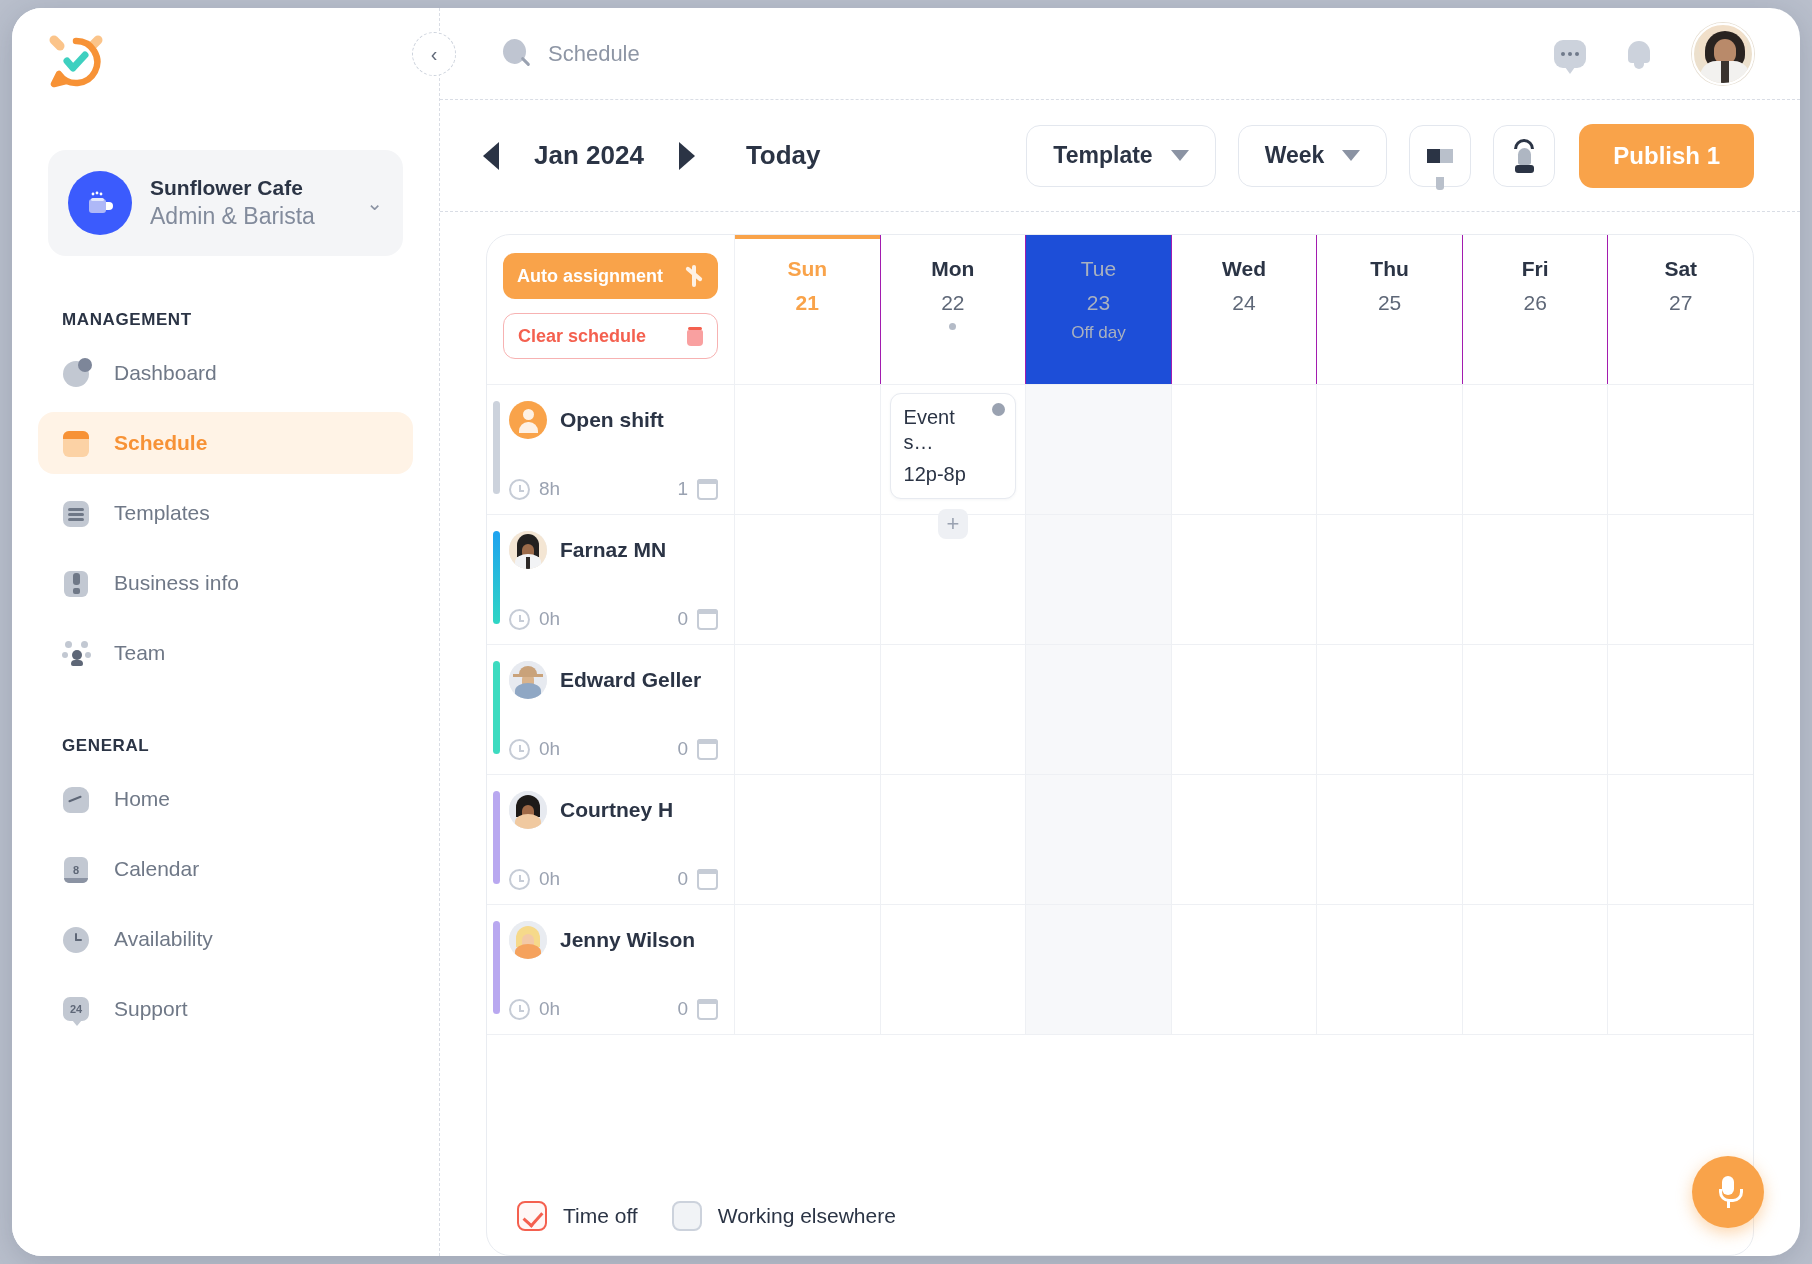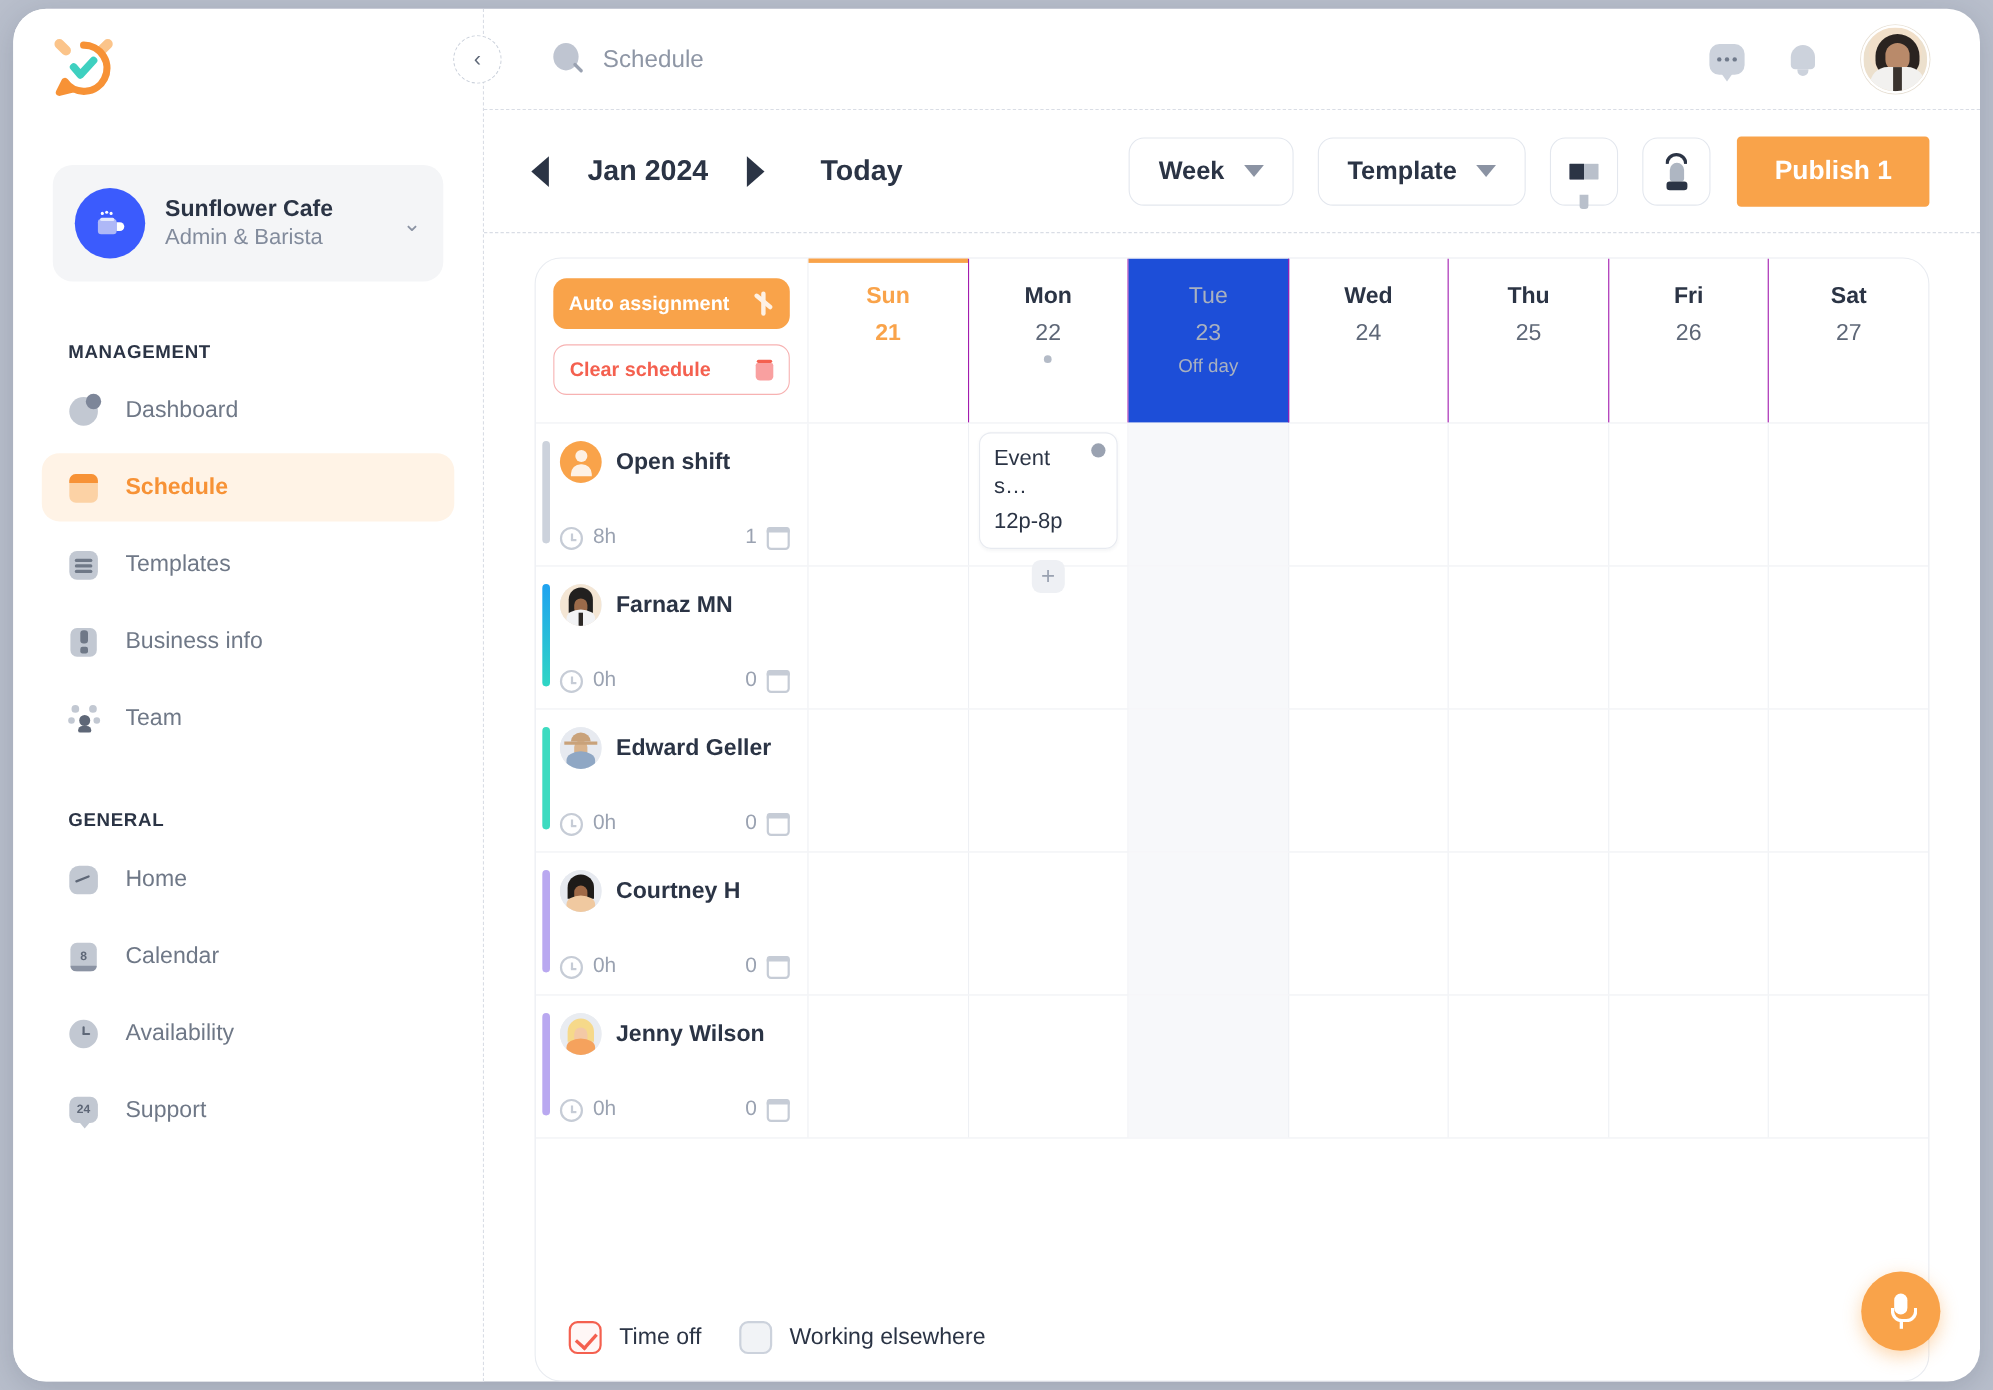--- a/index.html
+++ b/index.html
@@ -42,21 +42,21 @@
     cursor: pointer;
   }
   .ws-avatar {
     width: 64px; height: 64px; border-radius: 50%;
     background: #3b5bfd;
     flex: 0 0 64px;
     display:flex; align-items:center; justify-content:center;
   }
   .ws-text { flex: 1; min-width: 0; }
   .ws-name { font-size: 21px; font-weight: bold; color: #2b3445; line-height: 1.3; }
-  .ws-role { font-size: 20px; color: #828b9c; line-height: 1.35; }
+  .ws-role { font-size: 23px; color: #828b9c; line-height: 1.35; }
   .ws-chev { color: #8b93a3; font-size: 20px; }
 
   .nav-section-title {
     font-size: 17px; font-weight: bold; letter-spacing: .6px;
     color: #2b3445; padding: 0 0 0 50px;
   }
   .sec-mgmt { margin-top: 54px; }
   .sec-gen  { margin-top: 52px; }
   .nav-list { margin-top: 12px; padding: 0 26px; }
   .nav-item {
@@ -168,21 +168,21 @@
     display:flex;align-items:center;justify-content:center;cursor:pointer;margin-left:22px;position:relative;
   }
   .ic-funnel{width:0;height:0;border-left:13px solid #b9c0cb;border-right:13px solid #b9c0cb;border-top:14px solid #b9c0cb;position:relative;}
   .ic-funnel:before{content:"";position:absolute;left:-13px;top:-14px;border-left:13px solid #2b3445;border-top:14px solid #2b3445;border-bottom:0;}
   .ic-funnel:after{content:"";position:absolute;left:-4px;top:14px;width:8px;height:13px;background:#b9c0cb;border-radius:0 0 3px 3px;}
   .ic-tap{width:30px;height:34px;position:relative;}
   .ic-tap .f{position:absolute;left:9px;top:9px;width:13px;height:17px;border-radius:7px 7px 3px 3px;background:#aeb6c2;}
   .ic-tap .p{position:absolute;left:6px;bottom:0;width:19px;height:8px;border-radius:3px;background:#2b3445;}
   .ic-tap .w1{position:absolute;left:5px;top:0px;width:20px;height:10px;border:3px solid #2b3445;border-bottom:none;border-radius:12px 12px 0 0;}
   .publish-btn {
-    height: 64px; border-radius: 4px; background:#f9a council; background:#f9a34a;
+    height: 64px; border-radius: 14px; background:#f9a council; background:#f9a34a;
     color:#fff; font-size:24px;font-weight:bold; padding: 0 34px;
     display:flex;align-items:center;justify-content:center;cursor:pointer;margin-left:24px;border:none;
     font-family:"Liberation Sans",sans-serif;
   }
 
   
   .cal-area { flex:1; padding: 22px 46px 0 46px; min-height:0; }
   .cal-card {
     border:1px solid #e9ecf1; border-radius: 24px; background:#fff;
     height: 100%; display:flex; flex-direction:column; overflow:hidden;
@@ -416,25 +416,25 @@
       <div class="nav-arrow">
           <span class="tri-l"></span>
         </div>
       <div class="month-label">Jan 2024</div>
       <div class="nav-arrow">
           <span class="tri-r"></span>
         </div>
       <div class="today-btn">Today</div>
       <div class="tb-spacer"></div>
       <div class="pill">
+        <span>Template</span>
+        <span class="caret"></span>
+      </div>
+      <div class="pill">
         <span>Week</span>
-        <span class="caret"></span>
-      </div>
-      <div class="pill">
-        <span>Template</span>
         <span class="caret"></span>
       </div>
       <div class="icon-btn">
         <span class="ic-funnel"></span>
       </div>
       <div class="icon-btn">
         <span class="ic-tap">
           <span class="w1"></span>
             <span class="f"></span>
             <span class="p"></span>

